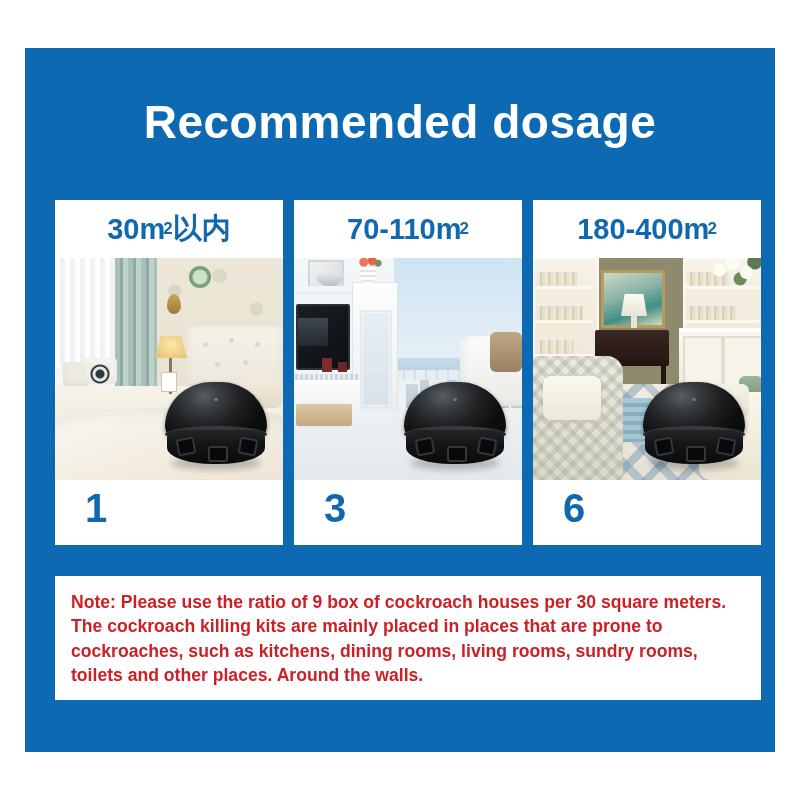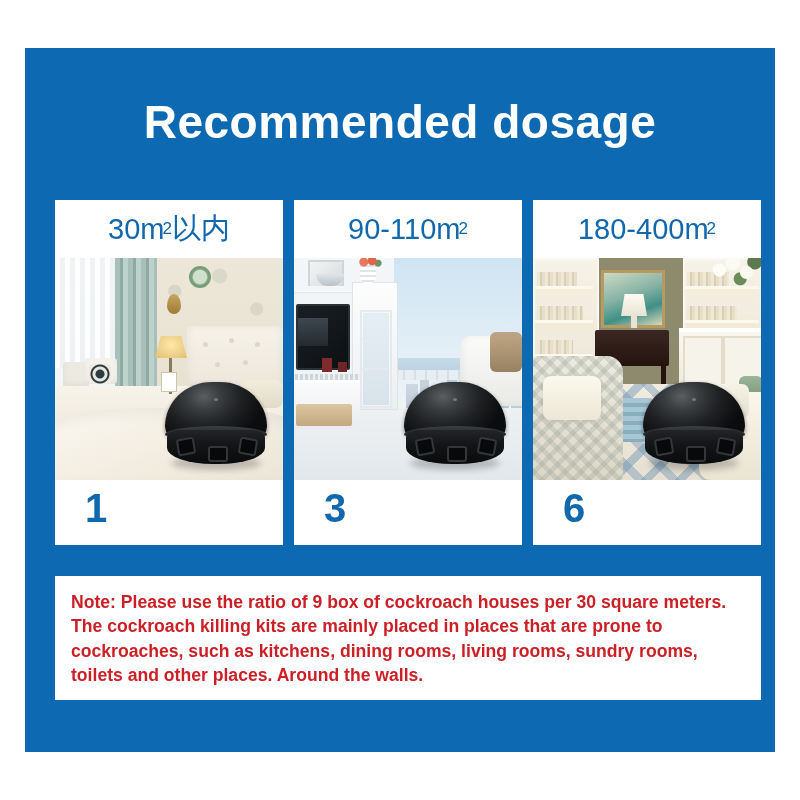--- a/index.html
+++ b/index.html
@@ -17,21 +17,21 @@
     font-family:"Liberation Sans",sans-serif;
   }
 
   
   .cards{position:absolute;left:55px;top:200px;width:706px;height:345px;display:flex;gap:11px;}
   .card{position:relative;width:228px;height:345px;background:#ffffff;overflow:hidden;}
 
   .card-head{
     position:relative;height:58px;background:#ffffff;
     display:flex;align-items:center;justify-content:center;
-    color:#1168ad;font-size:29px;font-weight:normal;white-space:nowrap;
+    color:#1168ad;font-size:29px;font-weight:bold;white-space:nowrap;
     font-family:"Liberation Sans",sans-serif;
   }
   .card-head .sup{font-size:17px;vertical-align:super;line-height:0;margin-left:-2px;}
 
   .photo{position:absolute;left:0;top:58px;width:228px;height:222px;overflow:hidden;}
 
   .card-foot{
     position:absolute;left:0;bottom:0;width:228px;height:65px;background:#ffffff;
   }
   .count{
@@ -283,21 +283,21 @@
         <div class="lip"></div>
         <div class="base"></div>
         <div class="notch n1"></div>
         <div class="notch n2"></div>
         <div class="notch n3"></div>
       </div>
     </div>
 
     <div class="card">
       <div class="card-head">
-        <span>90-110m</span>
+        <span>70-110m</span>
           <span class="sup">2</span>
           <span></span>
       </div>
       <div class="photo">
         <div class="r2">
           <div class="sky"></div>
           <div class="bld" style="left:112px;width:12px;height:46px"></div>
           <div class="bld" style="left:126px;width:9px;height:64px"></div>
           <div class="bld" style="left:137px;width:14px;height:38px"></div>
           <div class="bld" style="left:153px;width:10px;height:72px"></div>

